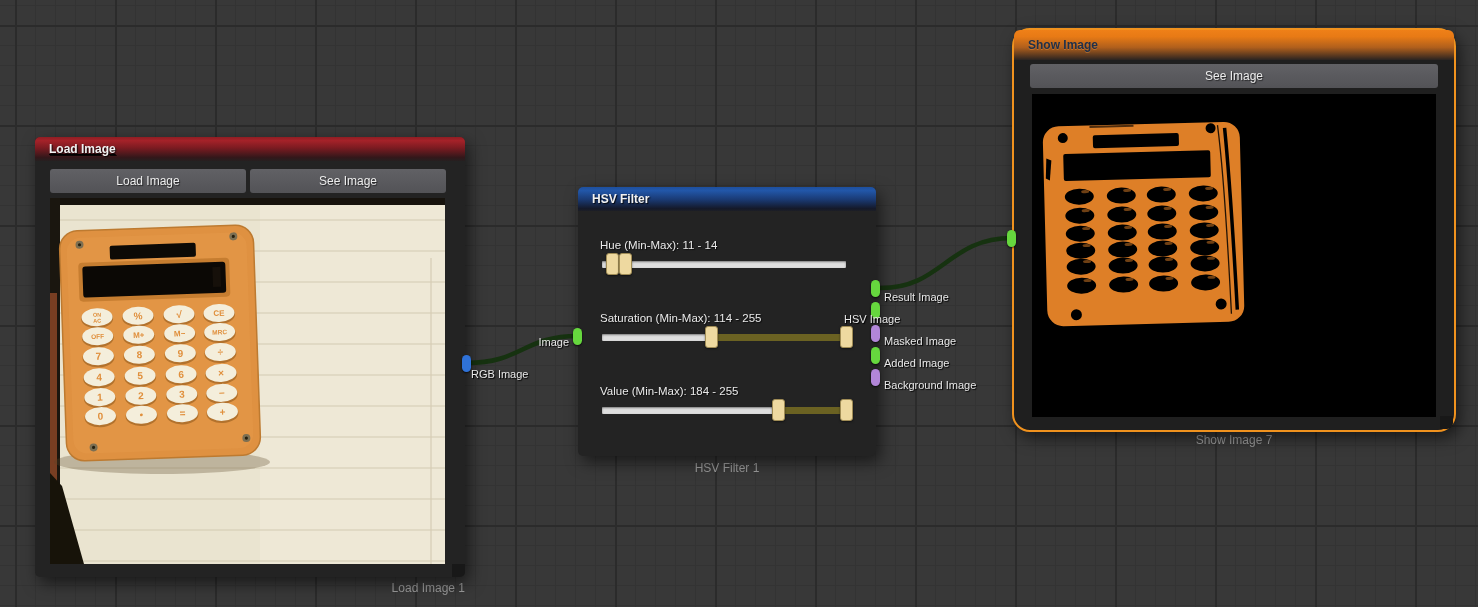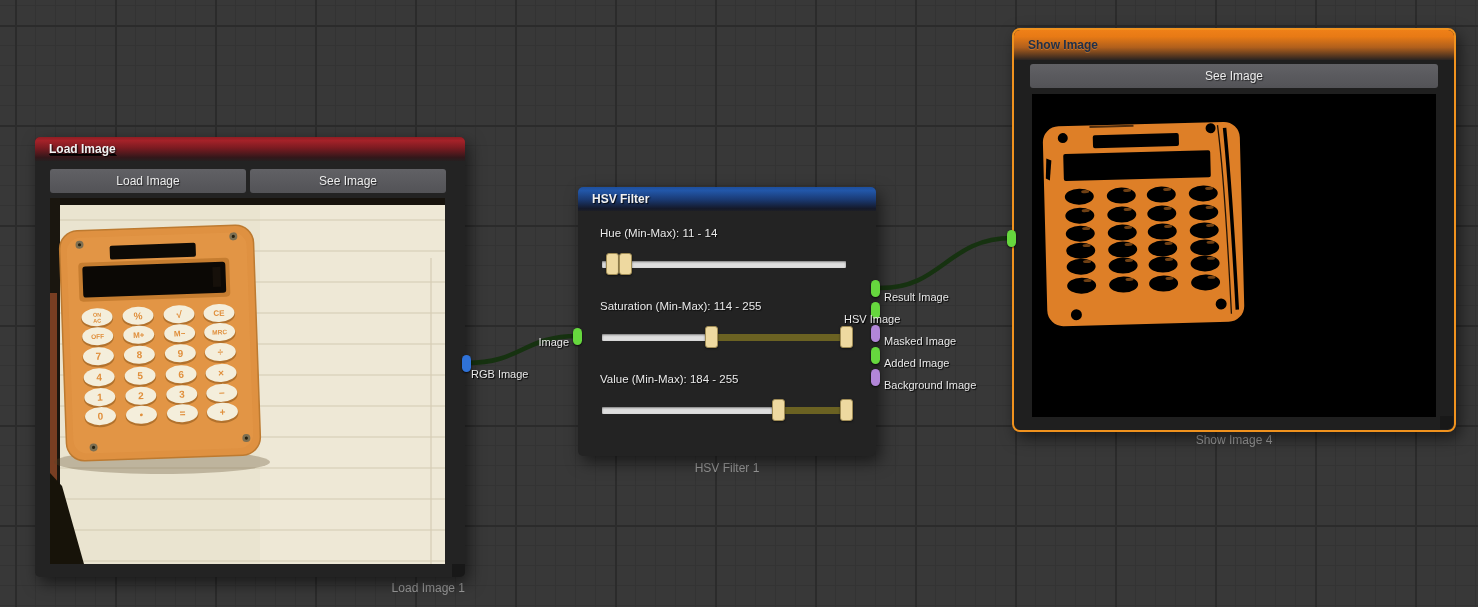--- a/index.html
+++ b/index.html
@@ -30,21 +30,21 @@
   .btn{position:absolute;height:24px;line-height:24px;border-radius:3px;
         background:linear-gradient(#616165,#535357);
         color:#ececec;font-size:12px;text-align:center;
         text-shadow:1px 1px 1px rgba(0,0,0,.6);cursor:default;}
   .node-image{position:absolute;display:block;}
   .port{position:absolute;width:9px;height:17px;border-radius:4.5px;z-index:6;
         box-shadow:0 1px 2px rgba(0,0,0,.7);}
   .port-label{position:absolute;font-size:11px;color:#e8e8e8;z-index:6;white-space:nowrap;
         text-shadow:1px 1px 1px #000;}
   .slider-label{position:absolute;left:22px;font-size:11.5px;color:#e9e9e9;white-space:nowrap;
-        text-shadow:1px 1px 1px rgba(0,0,0,.7);}
+        text-shadow:1px 1px 1px rgba(0,0,0,.7);margin-top:12px;}
   .slider{position:absolute;left:24px;width:244px;height:22px;}
   .slider .track{position:absolute;left:0;top:8px;width:244px;height:7px;background:#dedede;
         border-radius:1px;box-shadow:inset 0 1px 2px rgba(0,0,0,.45);}
   .slider .range{position:absolute;top:8px;height:7px;}
   .slider .handle{position:absolute;top:0;width:13px;height:22px;border-radius:3px;
         box-sizing:border-box;border:1px solid #a08c55;
         box-shadow:0 1px 2px rgba(0,0,0,.5);}
   .instance-label{position:absolute;font-size:12px;color:#9a9a9a;text-align:center;z-index:0;}
   .resize-handle{position:absolute;width:13px;height:13px;background:#181818;}
   #node-show{background:#1f1f1f;border:2px solid #f0921e;border-radius:8px;box-sizing:border-box;}
@@ -218,21 +218,21 @@
   <span class="port-label" style="left:884px;top:291px;">Result Image</span>
   <span class="port" style="left: 871px; top: 302px; background: rgb(102, 215, 62);"></span>
   <span class="port-label" style="left:844px;top:313px;">HSV Image</span>
   <span class="port" style="left: 871px; top: 325px; background: rgb(178, 134, 216);"></span>
   <span class="port-label" style="left:884px;top:335px;">Masked Image</span>
   <span class="port" style="left: 871px; top: 347px; background: rgb(102, 215, 62);"></span>
   <span class="port-label" style="left:884px;top:357px;">Added Image</span>
   <span class="port" style="left: 871px; top: 369px; background: rgb(178, 134, 216);"></span>
   <span class="port-label" style="left:884px;top:379px;">Background Image</span>
 
-  <div class="node" id="node-show" style="left: 1012px; top: 28px; width: 444px; height: 404px; border-color: rgb(240, 146, 30);">
+  <div class="node" id="node-show" style="left: 1012px; top: 28px; width: 444px; height: 404px; border-color: rgb(240, 146, 30); border-radius: 18px;">
     <div class="titlebar tb-show">
       <span>Show Image</span>
     </div>
     <div class="btn" style="left:16px;top:34px;width:408px;">See Image</div>
     <svg class="node-image" id="calc-masked" width="404" height="323" style="left:18px;top:64px;">
         <rect x="0" y="0" width="404" height="323" fill="#000000"></rect>
         <g transform="rotate(-1.5 112 128)">
           <rect x="13" y="30" width="197" height="200" rx="16" fill="#de7f27"></rect>
           <path d="M195,36 C199,90 201,150 203,218" stroke="#000" stroke-width="3.5" fill="none"></path>
           <path d="M188,33 C193,80 195,140 197,222" stroke="#000" stroke-width="1.3" fill="none" opacity="0.85"></path>
@@ -289,17 +289,17 @@
           <ellipse cx="90" cy="190" rx="14.5" ry="8" fill="#000"></ellipse>
           <ellipse cx="96" cy="185" rx="4" ry="1.6" fill="#de7f27" opacity="0.5"></ellipse>
           <ellipse cx="130" cy="190" rx="14.5" ry="8" fill="#000"></ellipse>
           <ellipse cx="136" cy="185" rx="4" ry="1.6" fill="#de7f27" opacity="0.5"></ellipse>
           <ellipse cx="172" cy="190" rx="14.5" ry="8" fill="#000"></ellipse>
           <ellipse cx="178" cy="185" rx="4" ry="1.6" fill="#de7f27" opacity="0.5"></ellipse>
         </g>
       </svg>
     <div class="resize-handle" style="right:1px;bottom:1px;border-radius:0 0 6px 0;"></div>
   </div>
-  <div class="instance-label" style="left:1012px;top:433px;width:444px;">Show Image 4</div>
+  <div class="instance-label" style="left:1012px;top:433px;width:444px;">Show Image 7</div>
 
   <span class="port" style="left: 1007px; top: 230px; background: rgb(102, 215, 62);"></span>
 
 </div>
 
 </body></html>

